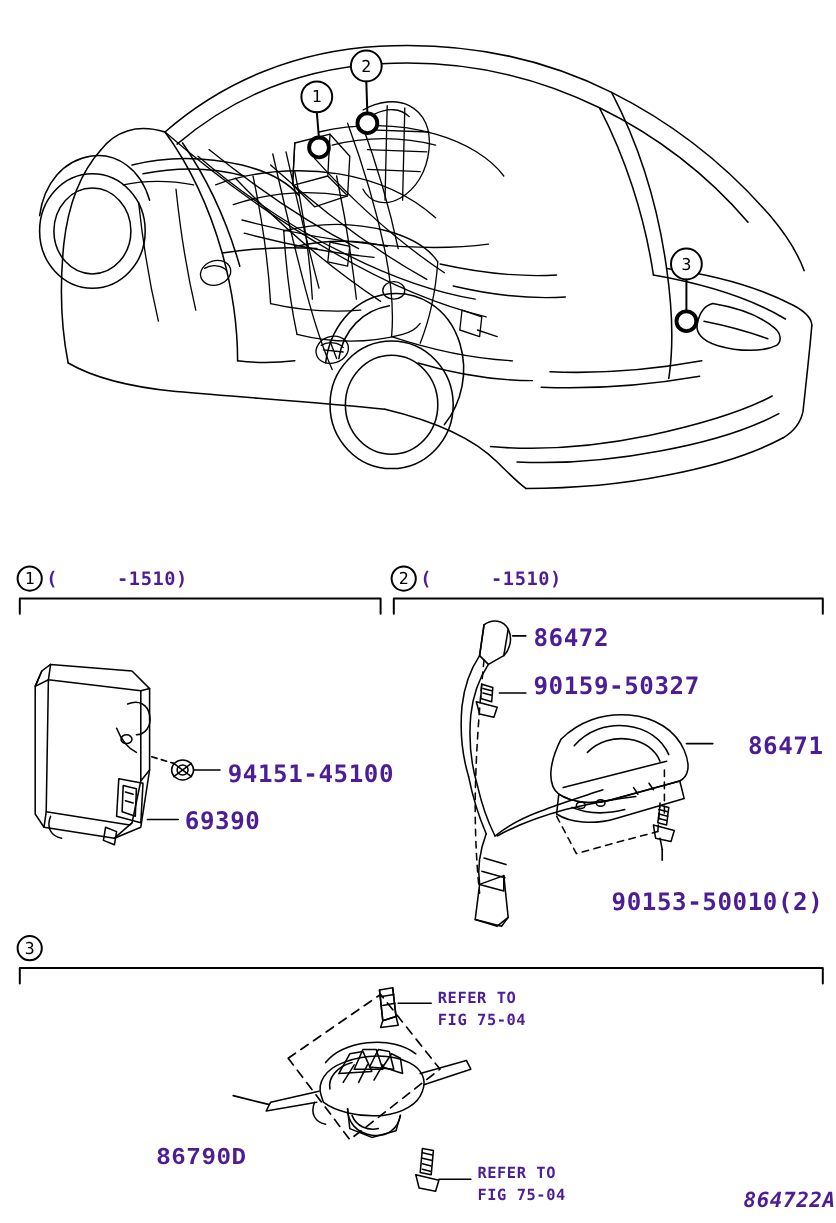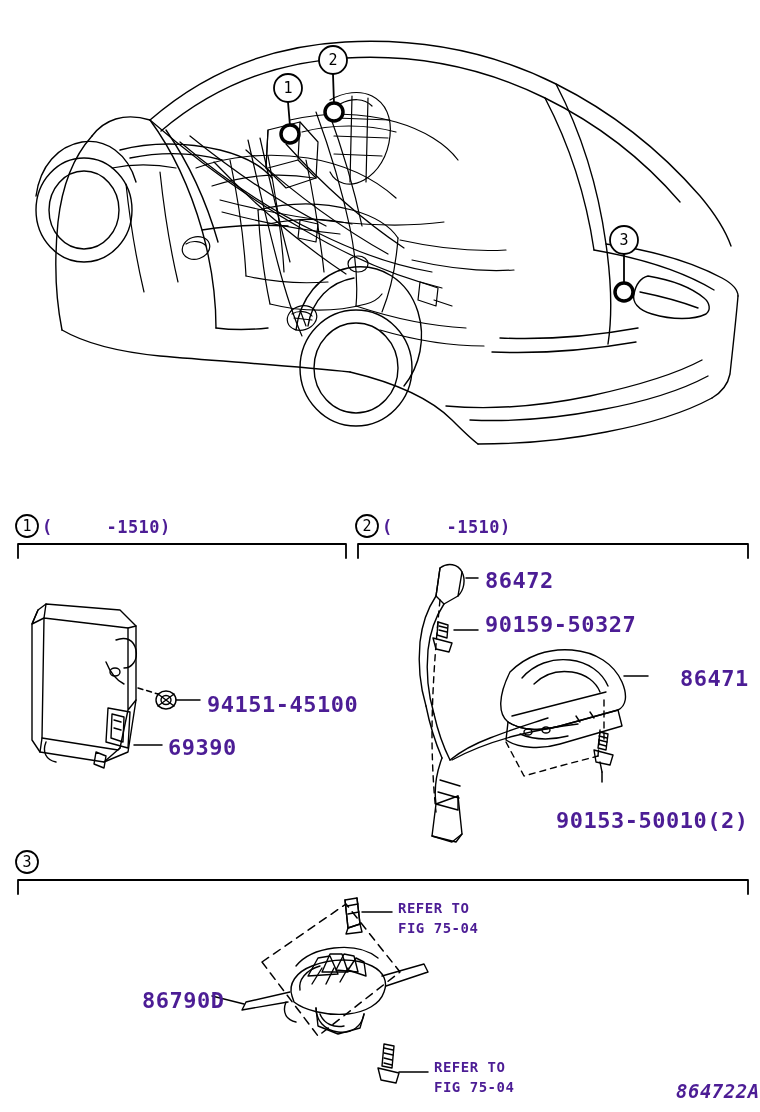--- a/index.html
+++ b/index.html
@@ -335,21 +335,21 @@
   <div class="callout-num" style="left:615px; top:233px; width:18px;">3</div>
 
   <div class="lbl partnum" style="left:207px; top:692px;">94151-45100</div>
   <div class="lbl partnum" style="left:168px; top:735px;">69390</div>
 
   <div class="lbl partnum" style="left:485px; top:568px;">86472</div>
   <div class="lbl partnum" style="left:485px; top:612px;">90159-50327</div>
   <div class="lbl partnum" style="left:680px; top:666px;">86471</div>
   <div class="lbl partnum" style="left:556px; top:808px;">90153-50010(2)</div>
 
-  <div class="lbl partnum" style="left:142px; top:988px;">86790D</div>
+  <div class="lbl partnum" style="left:142px; top:1040px;font-family:Liberation Mono, monospace;">86790D</div>
   <div class="lbl refer" style="left:398px; top:898px;">REFER TO
 FIG 75-04</div>
   <div class="lbl refer" style="left:434px; top:1057px;">REFER TO
 FIG 75-04</div>
 
   <div class="lbl figcode" style="left:676px; top:1080px;">864722A</div>
 
 </div>
 
 </body></html>

